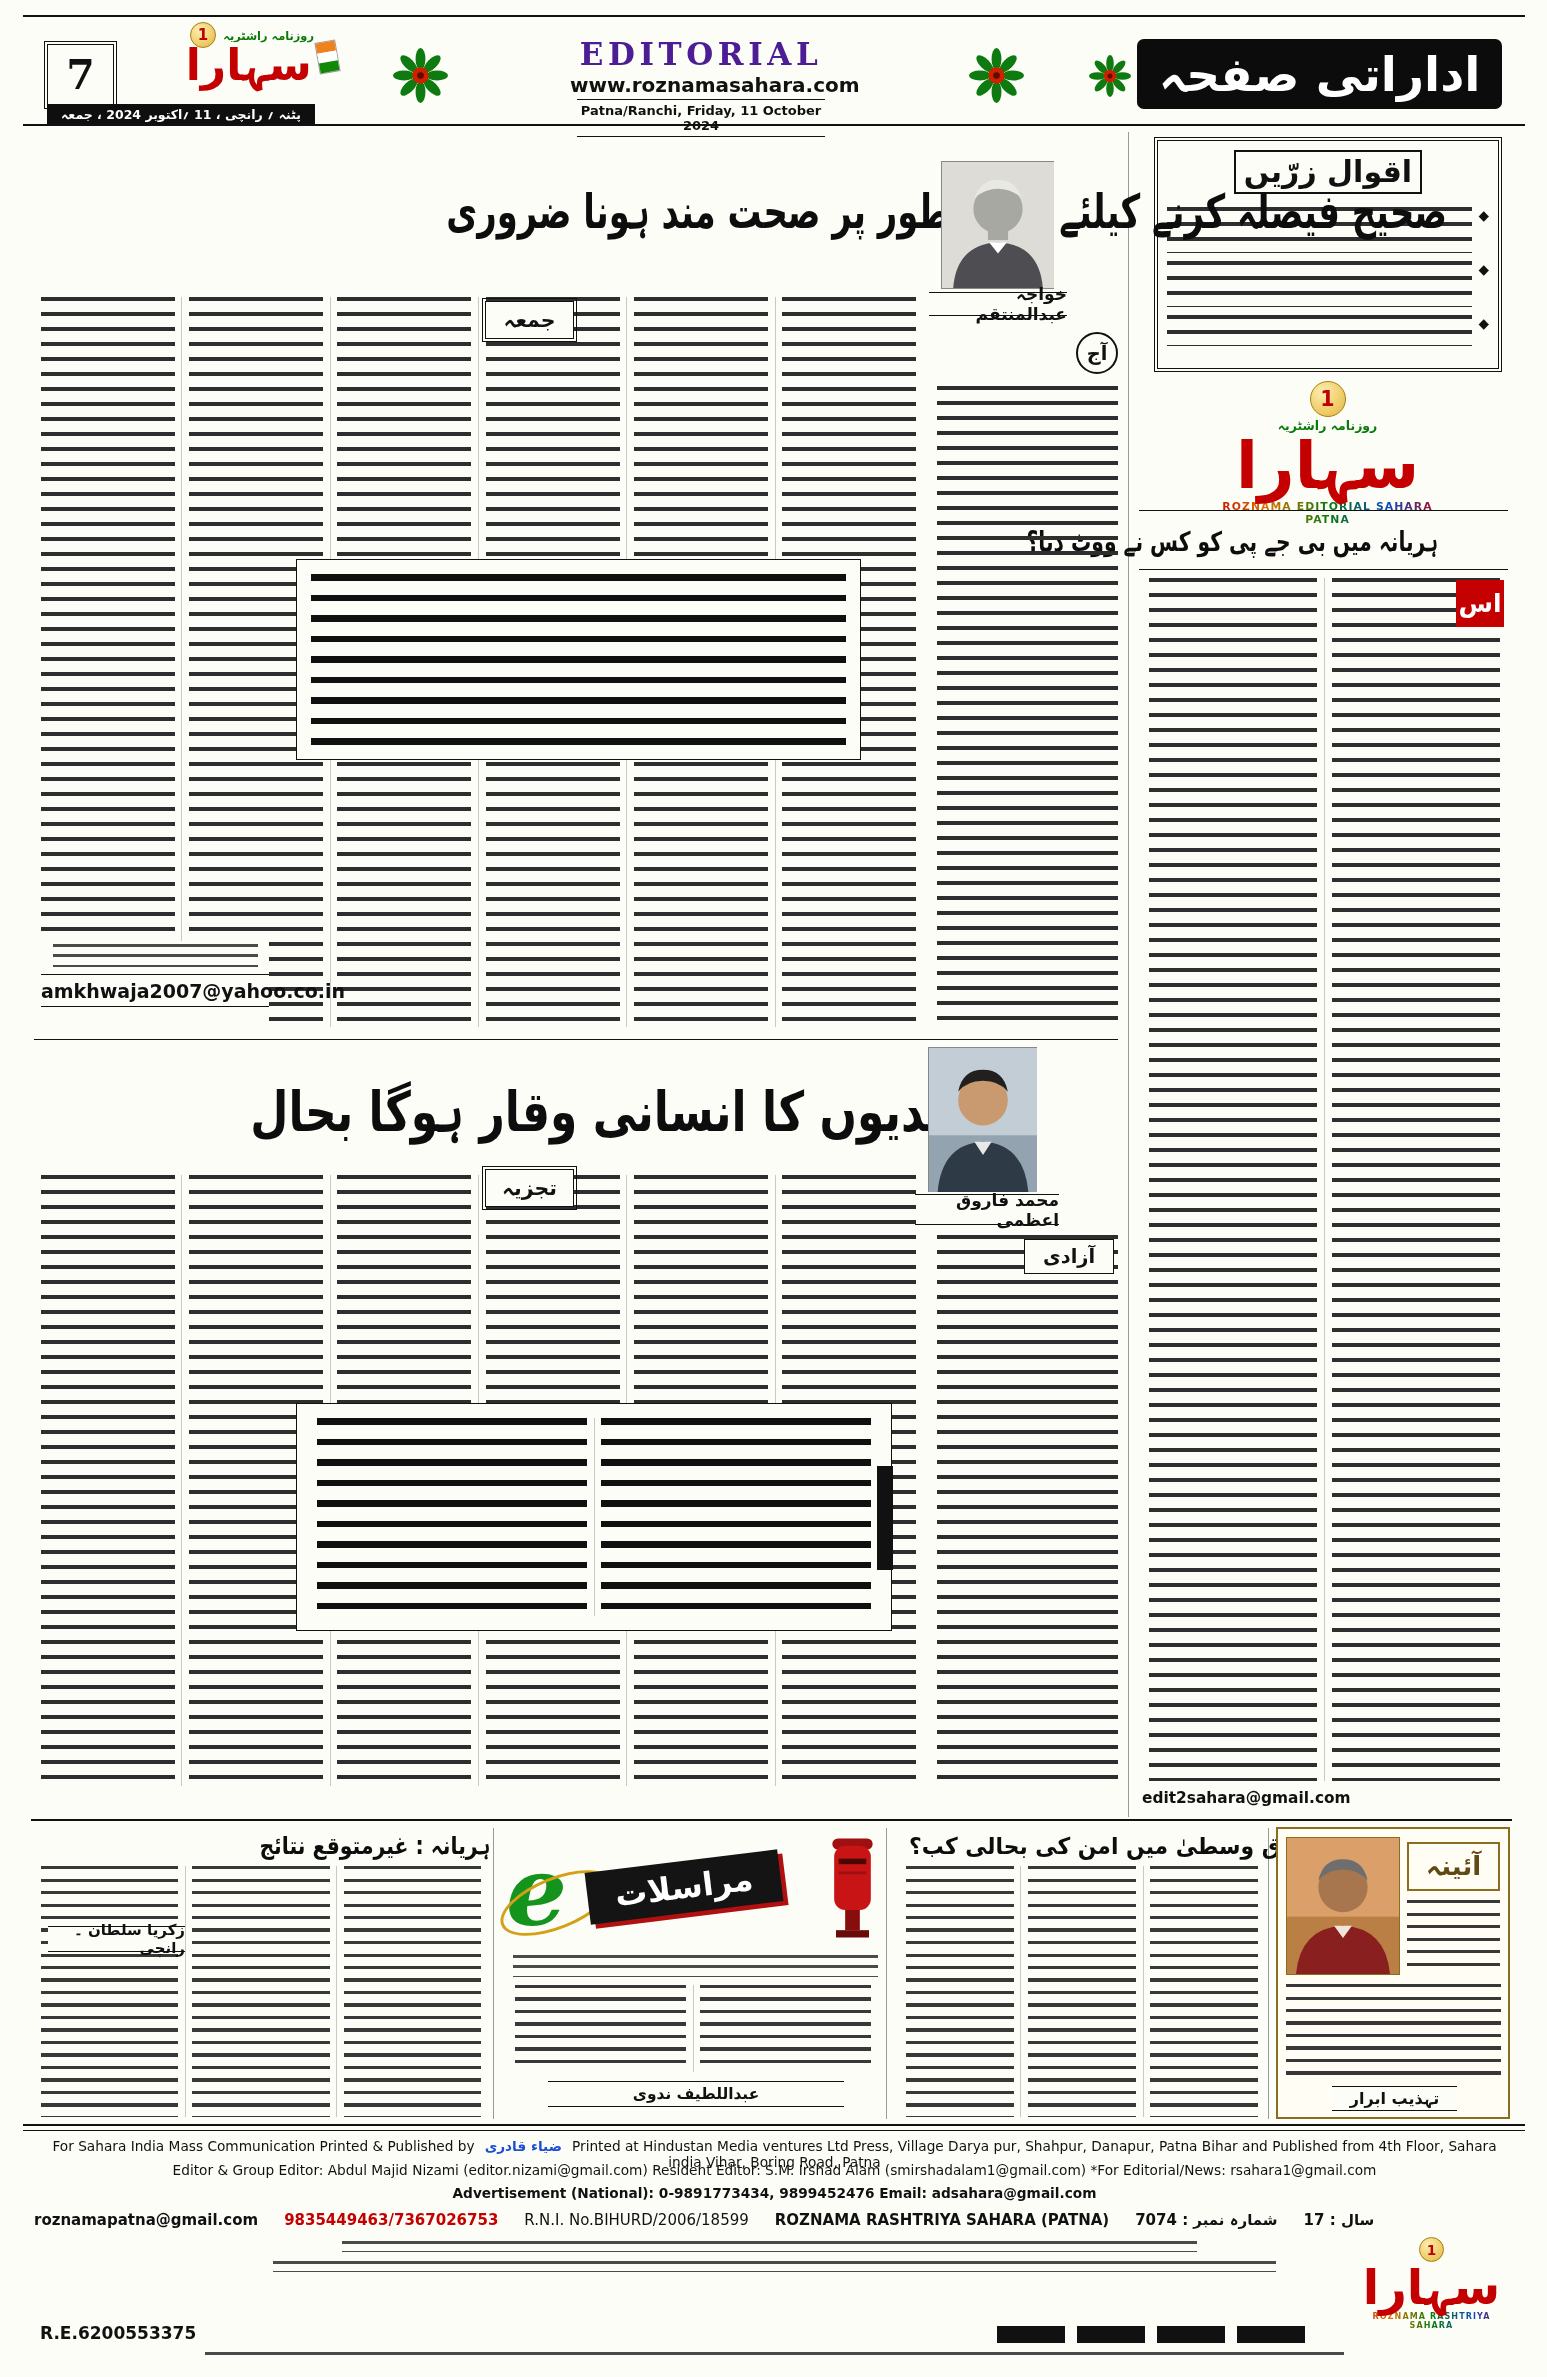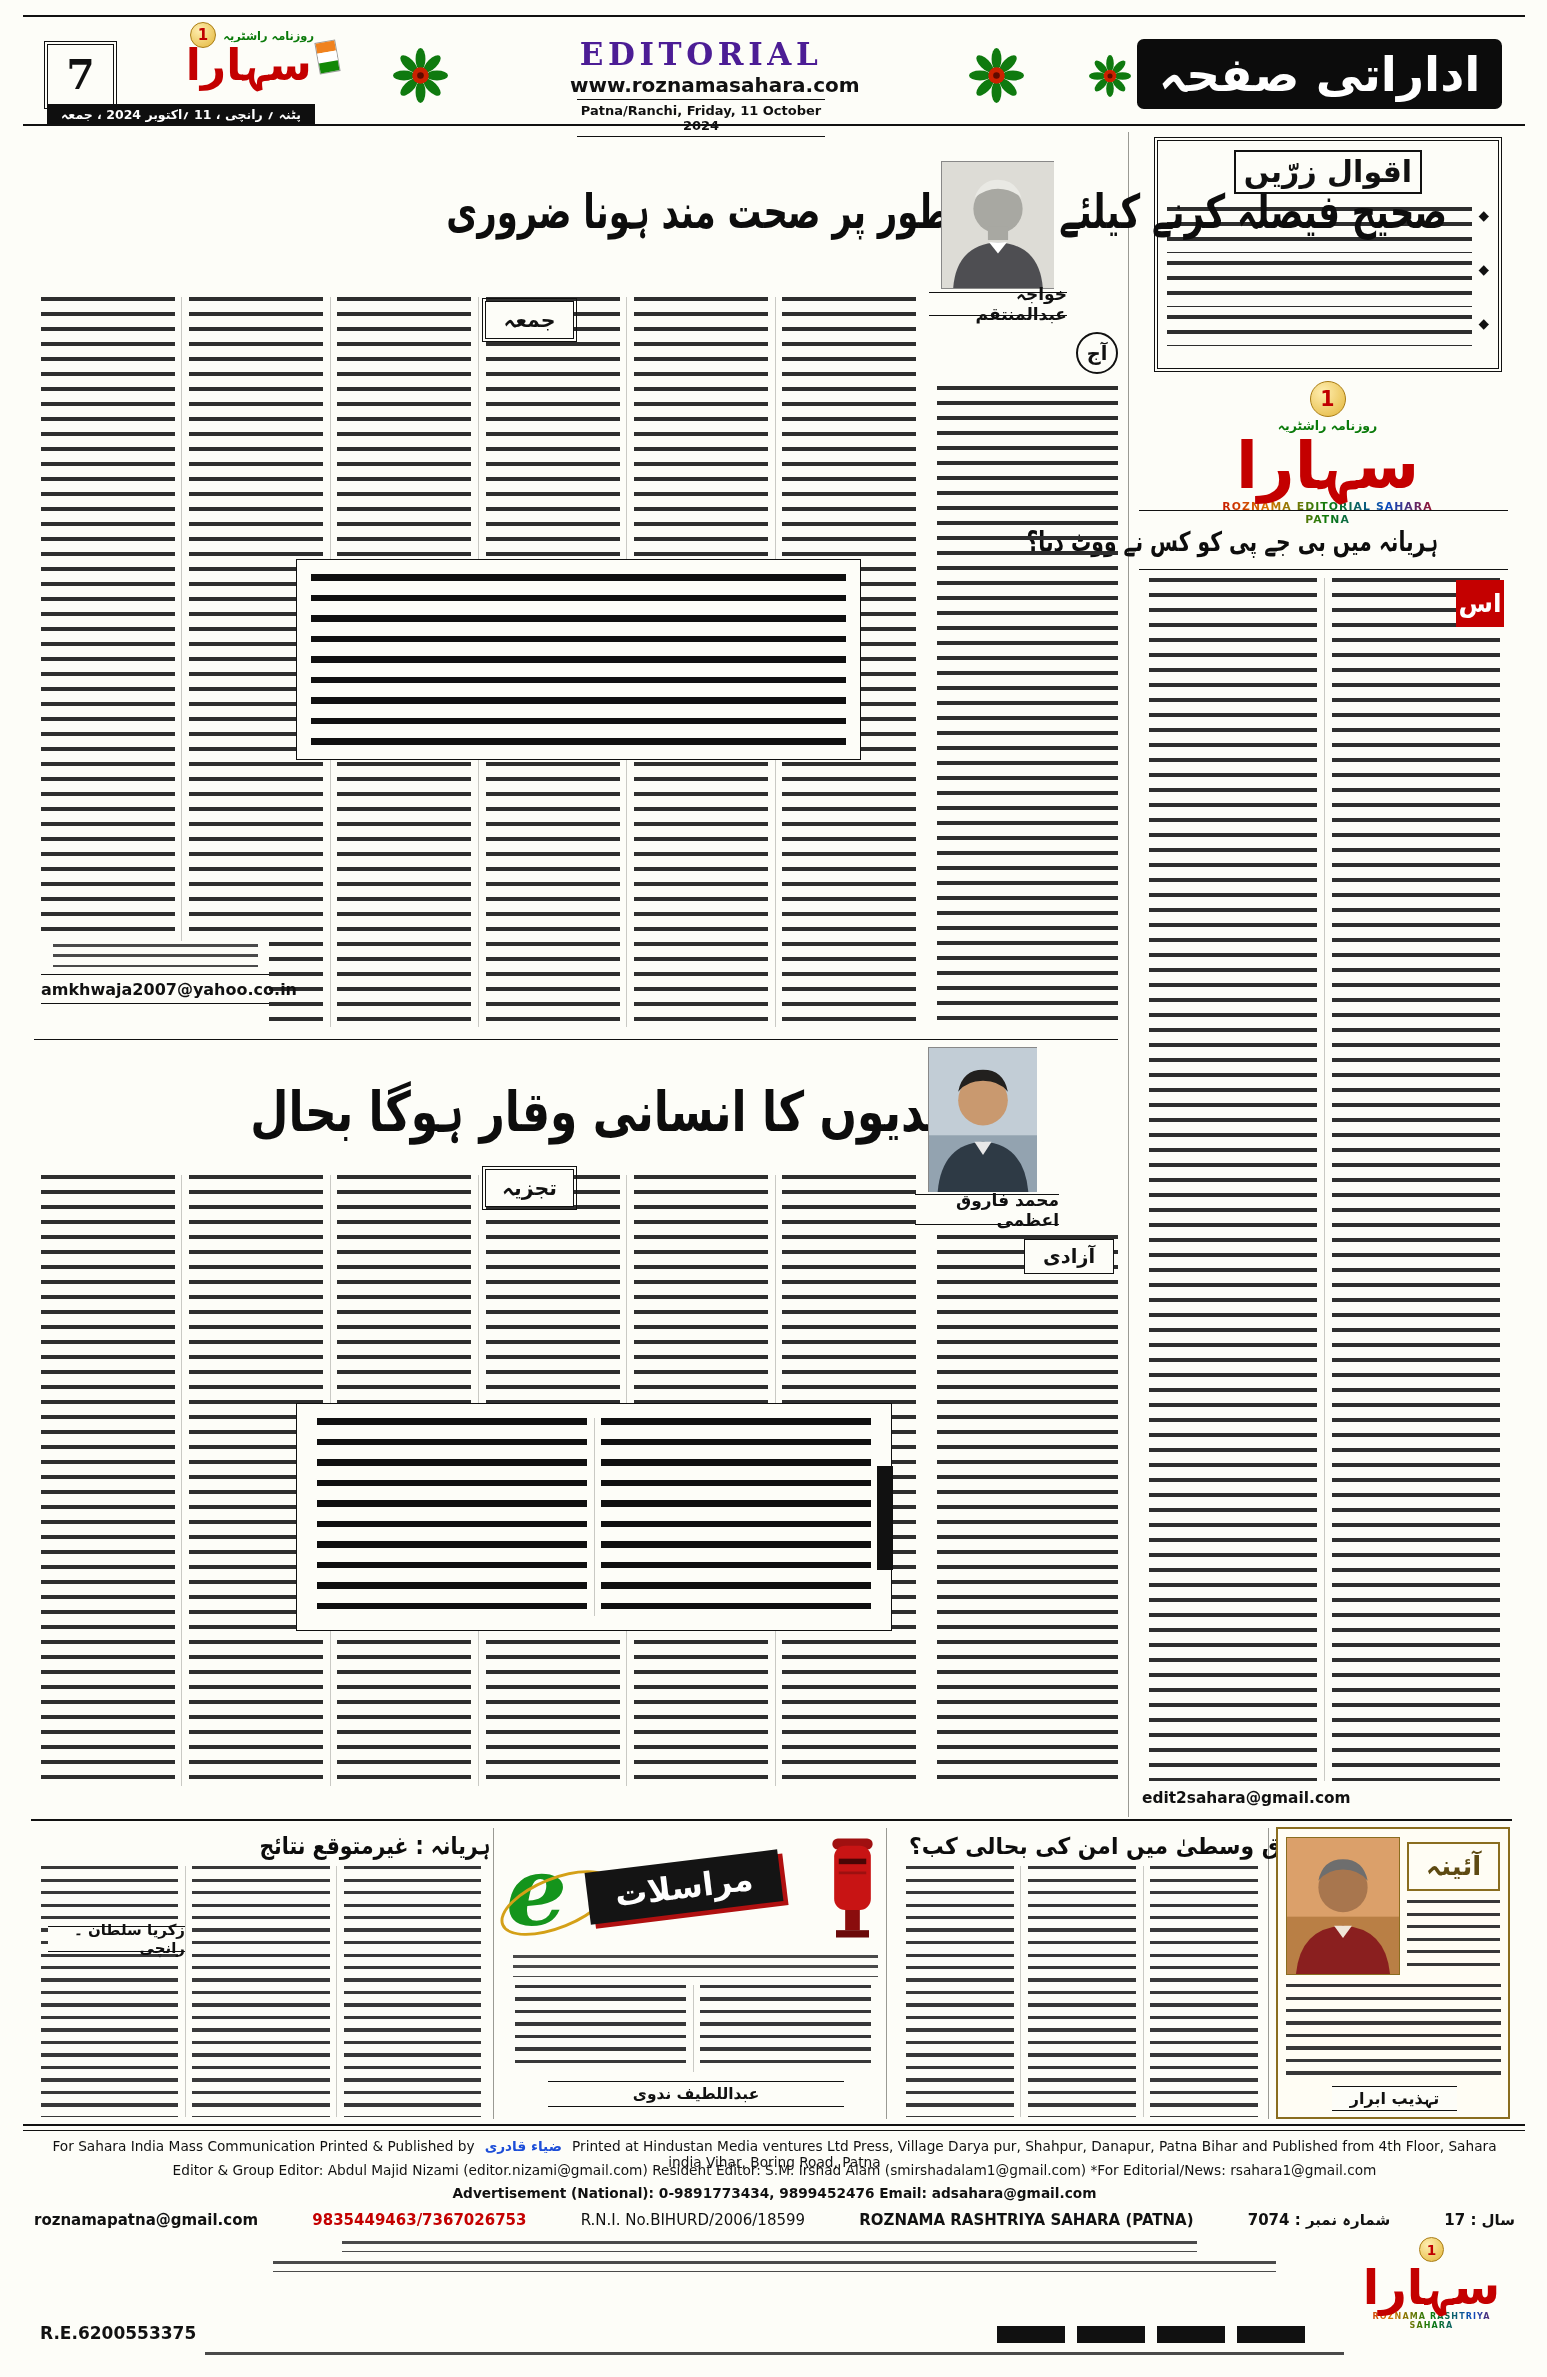--- a/index.html
+++ b/index.html
@@ -195,21 +195,21 @@
   <div class="abs sim" style="left:937px;top:386px;width:181px;height:642px"></div>
 
   <div class="abs dblbox ur center" style="left:485px;top:301px;width:89px;height:38px;display:flex;align-items:center;justify-content:center;font-size:20.5px;font-weight:bold;z-index:4">جمعہ</div>
 
   <div class="abs whitebox" style="left:296px;top:559px;width:565px;height:201px;padding:13.7px;z-index:4">
     <div class="sim-lg" style="width:100%;height:100%"></div>
   </div>
 
   <div class="abs" style="left:41px;top:941px;width:228px;height:89px;background:#fdfdf8;z-index:4;padding-top:3.4px">
     <div class="sim-tiny" style="width:205px;height:23px;margin:0 auto"></div>
-    <div style="border-top:1.1px solid #111;border-bottom:1.1px solid #111;margin-top:6.8px;padding:4.6px 0;text-align:center;font-size:16px">
+    <div style="border-top:1.1px solid #111;border-bottom:1.1px solid #111;margin-top:6.8px;padding:4.6px 0;text-align:center;font-size:19px">
       <span class="link">amkhwaja2007@yahoo.co.in</span>
     </div>
   </div>
 
   <div class="abs rule" style="left:34px;top:1039px;width:1084px;height:1.1px"></div>
 
   <div class="abs center" style="left:160px;top:1070px;width:735px;height:85px">
     <span class="nowrap headline ur" style="font-size:55px;transform:scaleX(.8);transform-origin:center;line-height:85px">قیدیوں کا انسانی وقار ہوگا بحال</span>
   </div>
 
@@ -347,21 +347,21 @@
   <div class="abs rule" style="left:23px;top:2130px;width:1502px;height:1.1px"></div>
 
   <div class="abs center" style="left:34px;top:2138px;width:1481px;font-size:13.7px">
     <span>For Sahara India Mass Communication Printed &amp; Published by</span>
     <span class="ur bold" style="color:#1d4ed8;padding:0 5.7px">ضیاء قادری</span>
     <span>Printed at Hindustan Media ventures Ltd Press, Village Darya pur, Shahpur, Danapur, Patna Bihar and Published from 4th Floor, Sahara india Vihar, Boring Road, Patna</span>
   </div>
   <div class="abs center" style="left:34px;top:2162px;width:1481px;font-size:13.7px">Editor &amp; Group Editor: Abdul Majid Nizami (editor.nizami@gmail.com)    Resident Editor: S.M. Irshad Alam (smirshadalam1@gmail.com)    *For Editorial/News: rsahara1@gmail.com</div>
   <div class="abs center" style="left:34px;top:2185px;width:1481px;font-size:13.7px;font-weight:bold">Advertisement (National): 0-9891773434, 9899452476    Email: adsahara@gmail.com</div>
 
-  <div class="abs" style="left:34px;top:2211px;width:1481px;display:flex;justify-content:space-between;gap:26px;align-items:center;font-size:15px">
+  <div class="abs" style="left:34px;top:2211px;width:1481px;display:flex;justify-content:flex-start;gap:26px;align-items:center;font-size:15px">
     <span class="bold">roznamapatna@gmail.com</span>
     <span class="bold" style="color:#c40000">9835449463/7367026753</span>
     <span>R.N.I. No.BIHURD/2006/18599</span>
     <span class="bold">ROZNAMA RASHTRIYA SAHARA (PATNA)</span>
     <span class="ur bold">شمارہ نمبر : 7074</span>
     <span class="ur bold">سال : 17</span>
   </div>
 
   <div class="abs sim-tiny" style="left:342px;top:2241px;width:855px;height:11.4px"></div>
   <div class="abs sim-tiny" style="left:273px;top:2261px;width:1003px;height:11.4px"></div>

